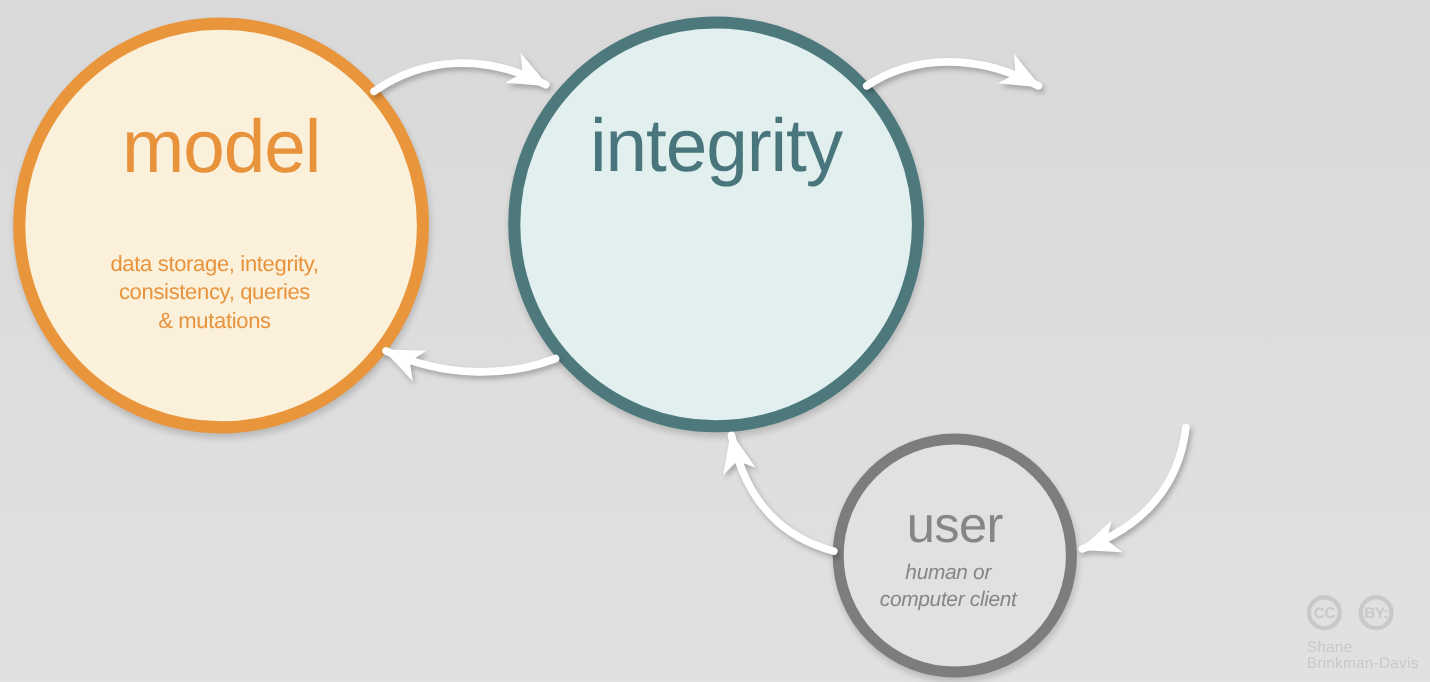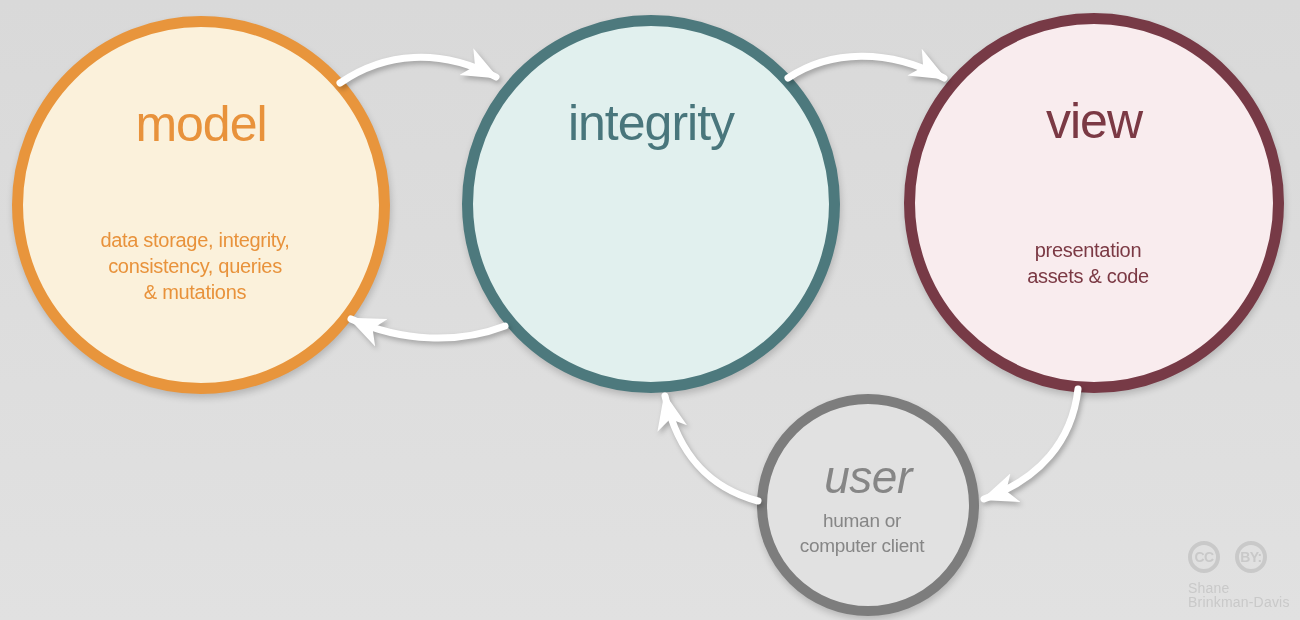--- a/index.html
+++ b/index.html
@@ -14,37 +14,37 @@
   .node{
     position:absolute;border-radius:50%;box-sizing:border-box;
     background:var(--fill,#eee);
     border:11px solid var(--border,#999);
     color:var(--text,#555);
     text-align:center;z-index:2;
     box-shadow:1px 4px 7px rgba(0,0,0,0.18);
   }
   .node .title{
     position:absolute;left:0;right:0;
-    font-size:50px;letter-spacing:-1px;line-height:1;
+    font-size:68px;letter-spacing:-1px;line-height:1;
   }
   .node .desc{
     position:absolute;left:0;right:12px;
     font-size:20px;line-height:26px;letter-spacing:-0.3px;
     white-space:pre-line;
   }
   .node-model{left:12px;top:16px;width:378px;height:378px;}
   .node-controller{left:462px;top:15px;width:378px;height:378px;}
   .node-view{left:904px;top:13px;width:380px;height:380px;}
   .big .title{top:72px;}
   .big .desc{top:200px;}
   .node-view .desc{top:213px;}
 
   .node-user{left:757px;top:394px;width:222px;height:222px;border-width:10px;}
-  .node-user .title{top:50px;font-size:46px;letter-spacing:-0.5px;font-style:italic;}
-  .node-user .desc{top:104px;font-size:19px;line-height:25px;}
+  .node-user .title{top:50px;font-size:46px;letter-spacing:-0.5px;}
+  .node-user .desc{top:104px;font-size:19px;line-height:25px;font-style:italic;}
 
   
   svg.arrows{
     position:absolute;inset:0;z-index:3;pointer-events:none;
     filter:drop-shadow(2px 3px 2.5px rgba(0,0,0,0.25));
   }
   .arrow-path{fill:none;stroke:#fff;stroke-width:7;stroke-linecap:round;}
 
   
   .attribution{position:absolute;left:1188px;top:541px;z-index:4;color:#c9c9c9;}
@@ -66,25 +66,20 @@
     <div class="title">model</div>
     <div class="desc">data storage, integrity,
 consistency, queries
 &amp; mutations</div>
   </div>
 
   <div class="node big node-controller" style="--border: #4d797d; --fill: #e1f0ee; --text: #49767c;">
     <div class="title">integrity</div>
   </div>
 
-  <div class="node big node-view" style="--border: #773a46; --fill: #f9ecee; --text: #7b3944;">
-    <div class="title">view</div>
-    <div class="desc">presentation
-assets &amp; code</div>
-  </div>
 
   <div class="node node-user" style="--border: #7d7d7d; --fill: #e1e1e1; --text: #868686;">
     <div class="title">user</div>
     <div class="desc">human or
 computer client</div>
   </div>
 
   <svg class="arrows" width="1300" height="620" viewBox="0 0 1300 620">
     <defs>
       <marker id="ah" viewBox="0 0 12 10" refX="11" refY="5" markerWidth="5.2" markerHeight="4.6" orient="auto">

